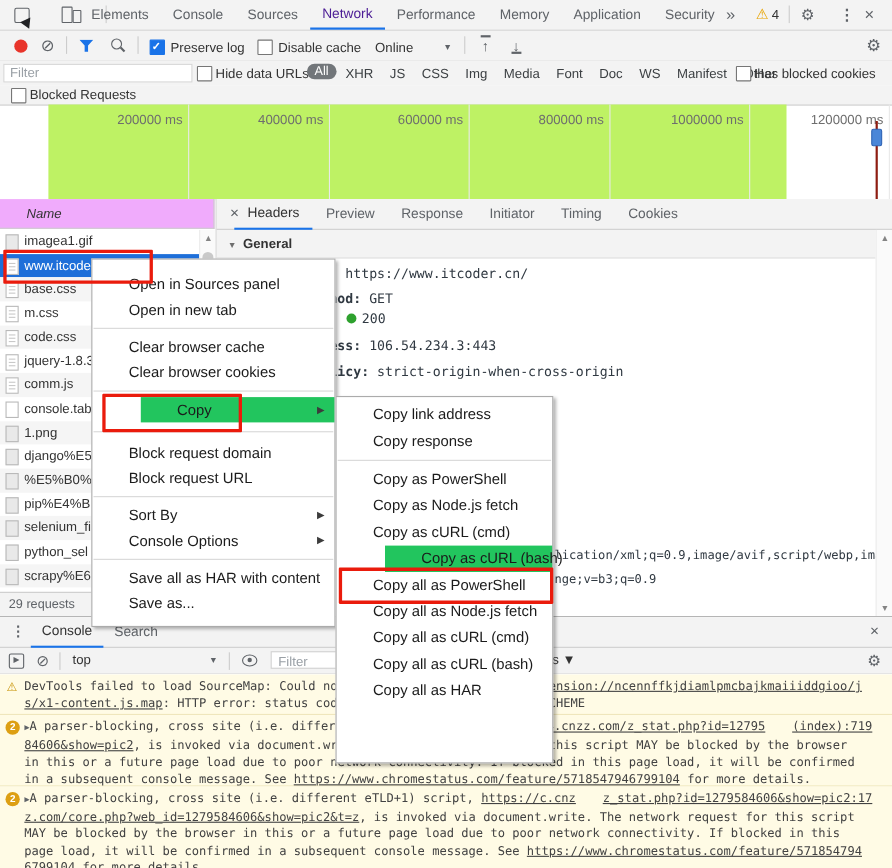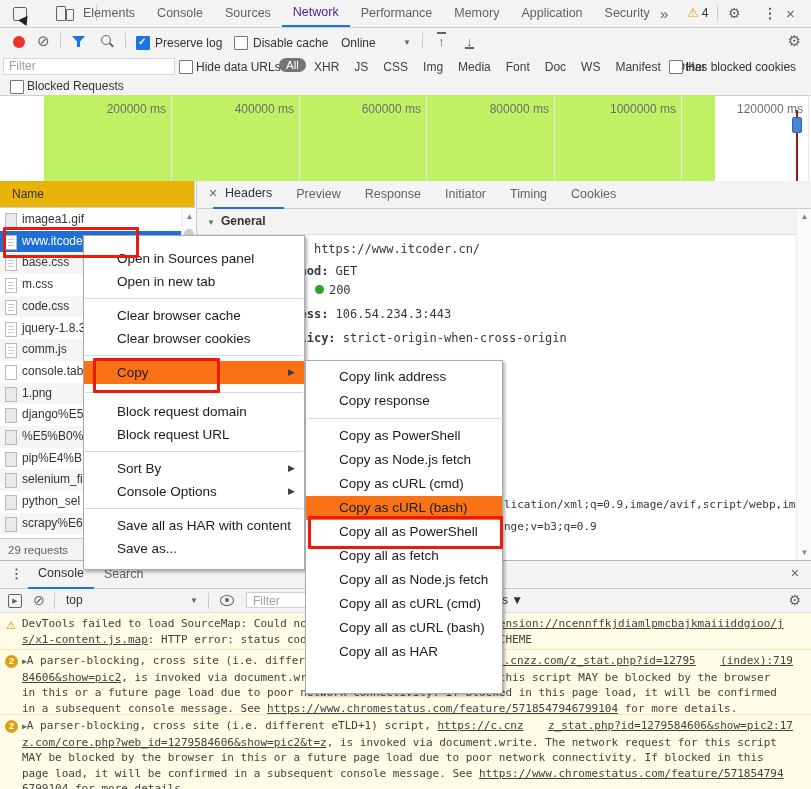--- a/index.html
+++ b/index.html
@@ -56,23 +56,23 @@
   .overview{position:absolute;left:0;top:95px;width:671px;height:86px;background:#bef264;
             border-bottom:1px solid #ccc;margin-left:44px;}
   .grid{position:absolute;top:0;bottom:0;width:1px;background:#e8e8e8;}
   .tick{position:absolute;top:7px;width:120px;text-align:right;font-size:12px;color:#6e6e6e;}
   .redline{position:absolute;left:752px;top:15px;bottom:0;width:2px;background:#8e1d12;}
   .bluemark{position:absolute;left:748px;top:22px;width:8px;height:14px;background:#4a86d8;
             border:1px solid #2f64b5;border-radius:2px;}
 
   
   .requests{position:absolute;left:0;top:181px;width:196px;height:379px;background:#fff;}
-  .name-header{position:absolute;left:0;top:0;width:195px;height:27px;background:#eab308;
+  .name-header{position:absolute;left:0;top:0;width:195px;height:27px;background:#f0abfc;
                border-bottom:1px solid #ccc;border-right:1px solid #ccc;font-size:12px;color:#333;
-               line-height:27px;padding-left:12px;box-sizing:border-box;}
+               line-height:27px;padding-left:24px;box-sizing:border-box;font-style:italic;}
   .rows{position:absolute;left:0;top:28px;width:181px;height:329px;overflow:hidden;}
   .rrow{position:absolute;left:0;width:181px;height:21.7px;font-size:12px;color:#333;
         line-height:21.7px;white-space:nowrap;overflow:hidden;}
   .rrow.stripe{background:#f5f5f5;}
   .rrow.selected{background:#1e6fd9;color:#fff;}
   .ficon{position:absolute;left:5px;top:4px;width:10px;height:13px;border:1px solid #b9b9b9;background:#fff;}
   .ficon i{position:absolute;left:2px;right:2px;top:3px;height:1px;background:#c9c9c9;box-shadow:0 3px 0 #c9c9c9,0 6px 0 #c9c9c9;}
   .ficon.img{background:#e9e9e9;}
   .rtext{margin-left:22px;}
   .rscroll{position:absolute;left:181px;top:28px;width:15px;height:329px;background:#fafafa;border-left:1px solid #ececec;box-sizing:border-box;}
@@ -127,21 +127,21 @@
   .exp{color:#5f6368;font-size:8px;}
   .src{position:absolute;right:18px;top:3px;}
 
   
   .menu{position:absolute;background:#fff;border:1px solid #ababab;
         box-shadow:2px 2px 3px rgba(0,0,0,.3);z-index:40;font-size:13.5px;color:#1b1b1b;}
   .cmenu{left:83px;top:235px;width:222px;height:335px;box-sizing:border-box;padding-top:11px;}
   .csub{left:305px;top:360px;width:198px;height:334px;box-sizing:border-box;padding-top:4px;z-index:41;}
   .mi{height:23px;line-height:23px;padding-left:33px;position:relative;white-space:nowrap;}
   .csub .mi{height:24px;line-height:24px;}
-  .mi.hl{background:#f97316;}
+  .mi.hl{background:#22c55e;margin-left:44px;}
   .mi .sub{position:absolute;right:9px;top:0;font-size:9px;color:#3c3c3c;}
   .msep{height:1px;background:#d7d7d7;margin:5px 1px;}
   .msep.big{margin:8px 1px 7px 1px;}
 
   
   .redbox{position:absolute;border:3px solid #ea1b0c;z-index:60;border-radius:1px;}
 </style>
 </head>
 <body>
 
@@ -368,21 +368,20 @@
 
   <div class="menu csub">
     <div class="mi">Copy link address</div>
     <div class="mi">Copy response</div>
     <div class="msep"></div>
     <div class="mi">Copy as PowerShell</div>
     <div class="mi">Copy as Node.js fetch</div>
     <div class="mi">Copy as cURL (cmd)</div>
     <div class="mi hl">Copy as cURL (bash)</div>
     <div class="mi">Copy all as PowerShell</div>
-    <div class="mi">Copy all as fetch</div>
     <div class="mi">Copy all as Node.js fetch</div>
     <div class="mi">Copy all as cURL (cmd)</div>
     <div class="mi">Copy all as cURL (bash)</div>
     <div class="mi">Copy all as HAR</div>
   </div>
 
   <div class="redbox" style="left:3px;top:227px;width:130px;height:25px"></div>
   <div class="redbox" style="left:93px;top:358px;width:121px;height:29px"></div>
   <div class="redbox" style="left:308px;top:516px;width:189px;height:27px"></div>
 

